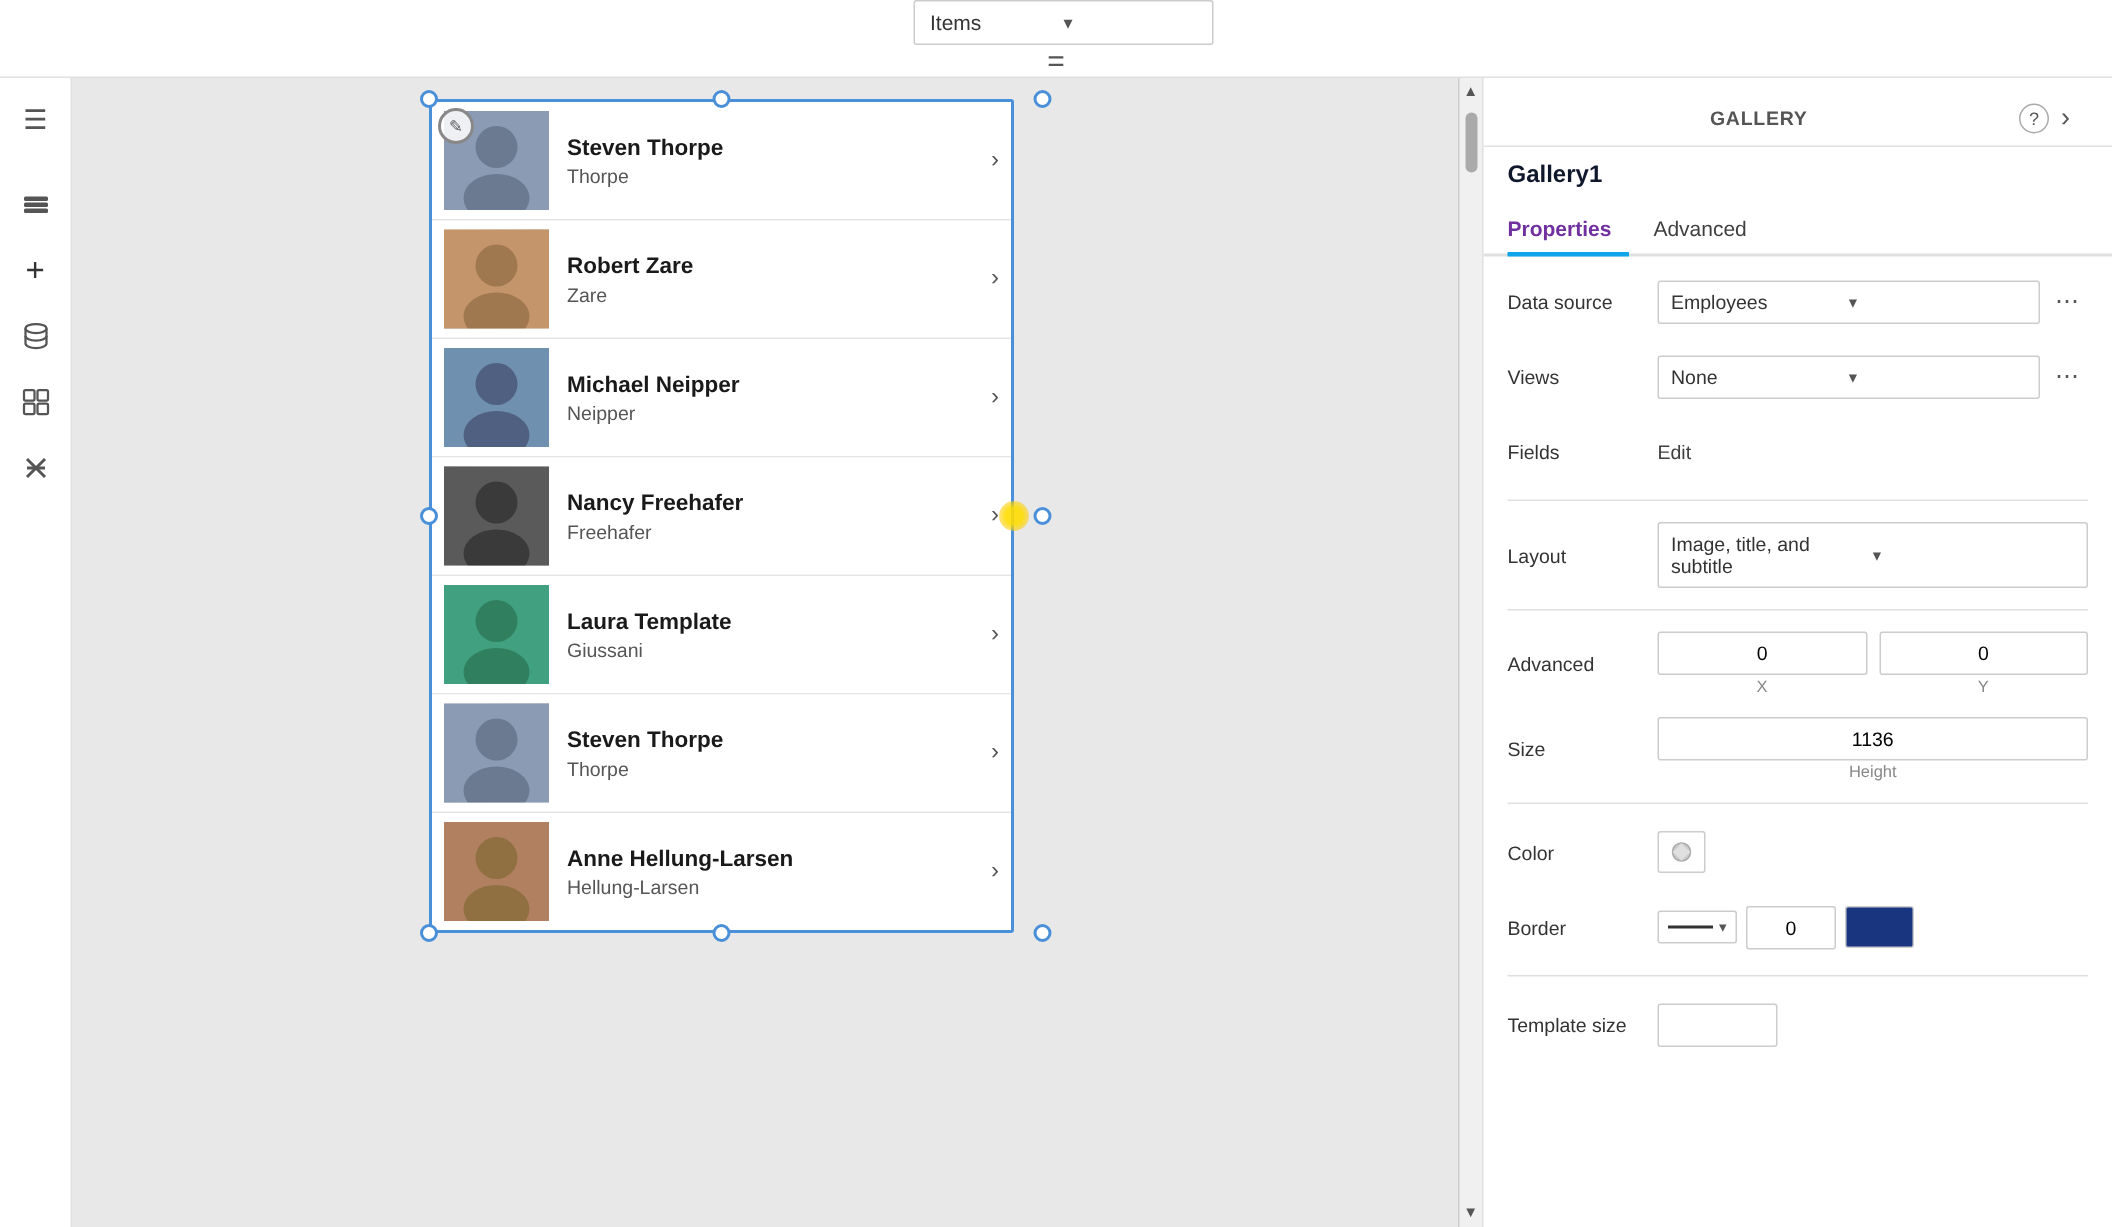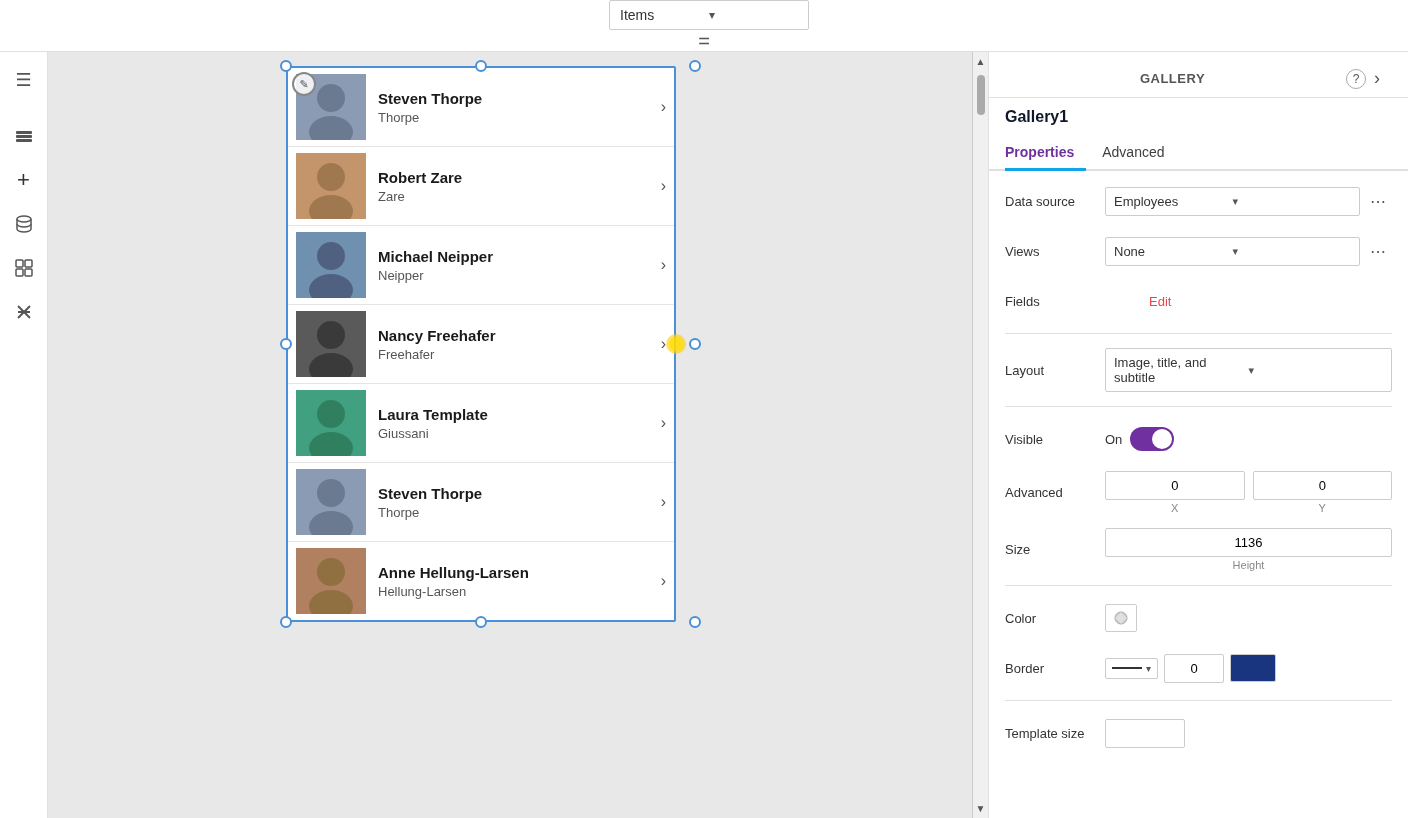--- a/index.html
+++ b/index.html
@@ -311,25 +311,24 @@
       margin-left: 4px;
     }
 
     .prop-divider {
       border: none;
       border-top: 1px solid #e0e0e0;
       margin: 8px 0 14px 0;
     }
 
     .prop-link {
-      color: #ef4444;
+      color: #404040;
       font-size: 13px;
       cursor: pointer;
       text-decoration: none;
-      margin-left: 44px;
     }
 
     
     .toggle-container {
       display: flex;
       align-items: center;
       gap: 8px;
     }
     .toggle-label { font-size: 13px; color: #333; }
     .toggle-switch {
@@ -674,29 +673,20 @@
         <div class="prop-control">
           <div class="prop-dropdown">
             <span>Image, title, and subtitle</span>
             <span class="dd-chevron">▾</span>
           </div>
         </div>
       </div>
 
       <hr class="prop-divider">
 
-      <div class="prop-row">
-        <div class="prop-label">Visible</div>
-        <div class="prop-control">
-          <div class="toggle-container">
-            <span class="toggle-label">On</span>
-            <div class="toggle-switch"></div>
-          </div>
-        </div>
-      </div>
 
       <div class="prop-row">
         <div class="prop-label">Advanced</div>
         <div class="prop-control">
           <div class="coord-group">
             <div class="coord-field">
               <input class="coord-input" type="text" value="0" style="">
               <span class="coord-sublabel">X</span>
             </div>
             <div class="coord-field">

